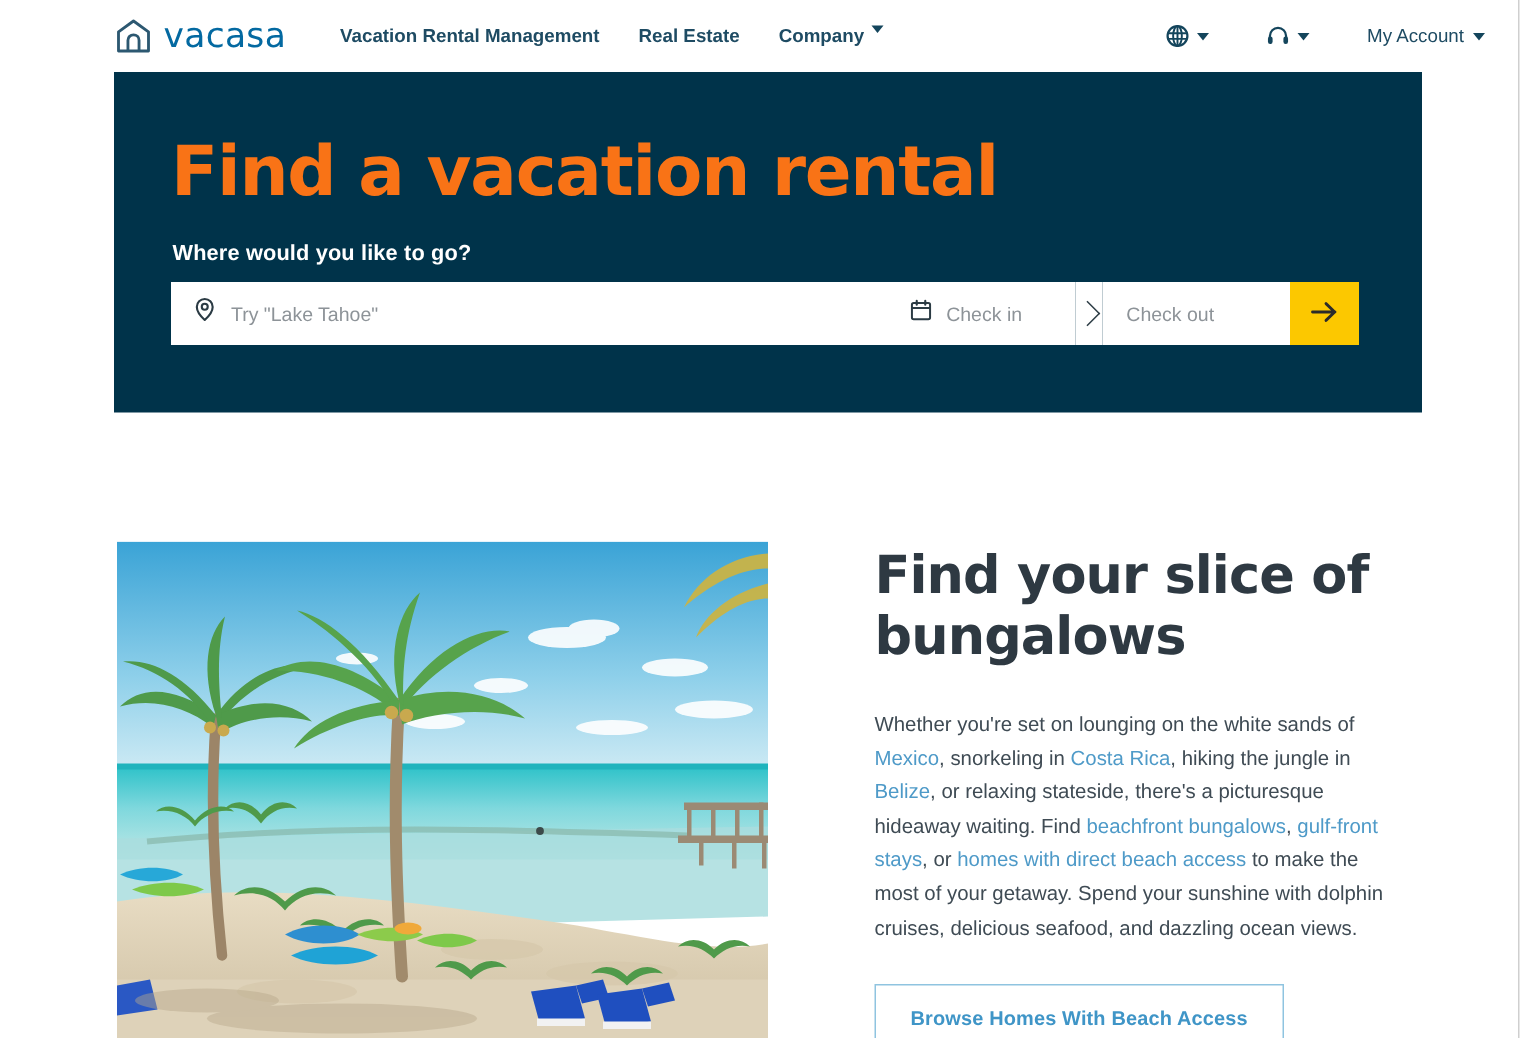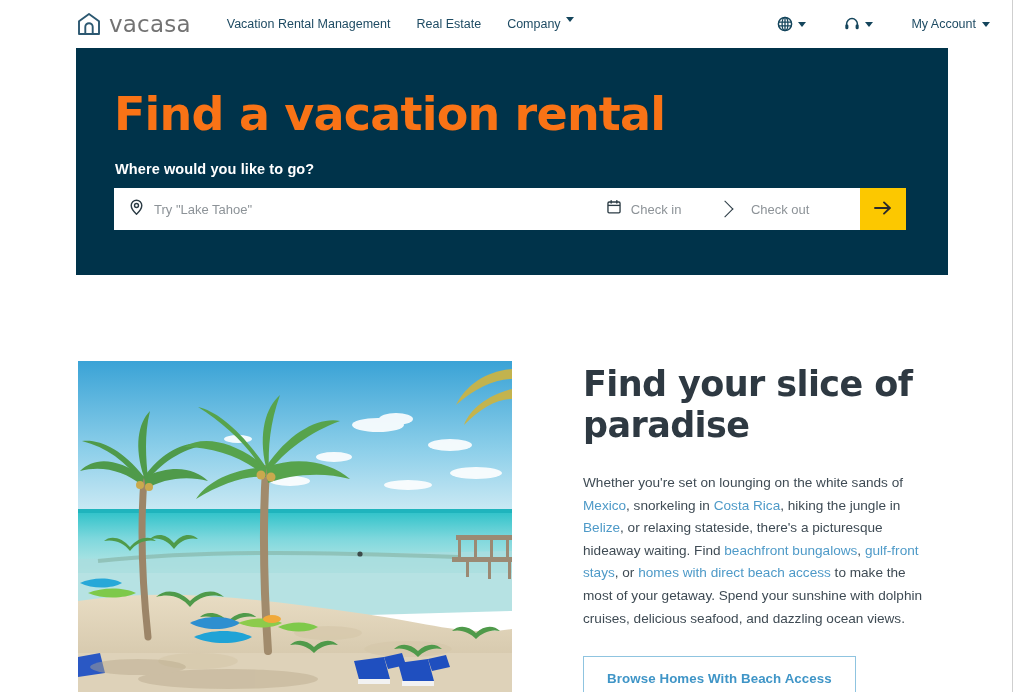--- a/index.html
+++ b/index.html
@@ -36,33 +36,33 @@
     gap: 7px;
     margin-left: 76px;
     text-decoration: none;
   }
   .brand-mark { width: 26px; height: 26px; display: block; }
   .brand-word {
     font-family: "DejaVu Sans", sans-serif;
     font-size: 23px;
     font-weight: 400;
     letter-spacing: .2px;
-    color: #737373;
+    color: #0369a1;
     line-height: 1;
   }
 
   .nav-links {
     display: flex;
     align-items: center;
     gap: 26px;
     margin-left: 36px;
   }
   .nav-link {
     font-size: 12.5px;
-    font-weight: 400;
+    font-weight: 700;
     color: #1e4b63;
     text-decoration: none;
     white-space: nowrap;
     display: flex;
     align-items: flex-start;
     gap: 5px;
   }
   .caret {
     width: 0; height: 0;
     border-left: 4px solid transparent;
@@ -504,21 +504,21 @@
 
         <g fill="#b7a88b" opacity=".45">
           <ellipse cx="150" cy="318" rx="90" ry="10"></ellipse>
           <ellipse cx="60" cy="306" rx="48" ry="8"></ellipse>
         </g>
       </svg>
     </div>
 
     <div class="col-right">
 
-      <h2 class="section-title">Find your slice of paradise</h2>
+      <h2 class="section-title">Find your slice of bungalows</h2>
 
       <p class="section-body"><span>Whether you're set on lounging on the white sands of </span><a href="#">Mexico</a><span>, snorkeling in </span><a href="#">Costa Rica</a><span>, hiking the jungle in </span><a href="#">Belize</a><span>, or relaxing stateside, there's a picturesque hideaway waiting. Find </span><a href="#">beachfront bungalows</a><span>, </span><a href="#">gulf-front stays</a><span>, or </span><a href="#">homes with direct beach access</a><span> to make the most of your getaway. Spend your sunshine with dolphin cruises, delicious seafood, and dazzling ocean views.</span></p>
 
       <button class="cta-button">Browse Homes With Beach Access</button>
 
     </div>
   </section>
 
   <div class="scroll-gutter"></div>
 

